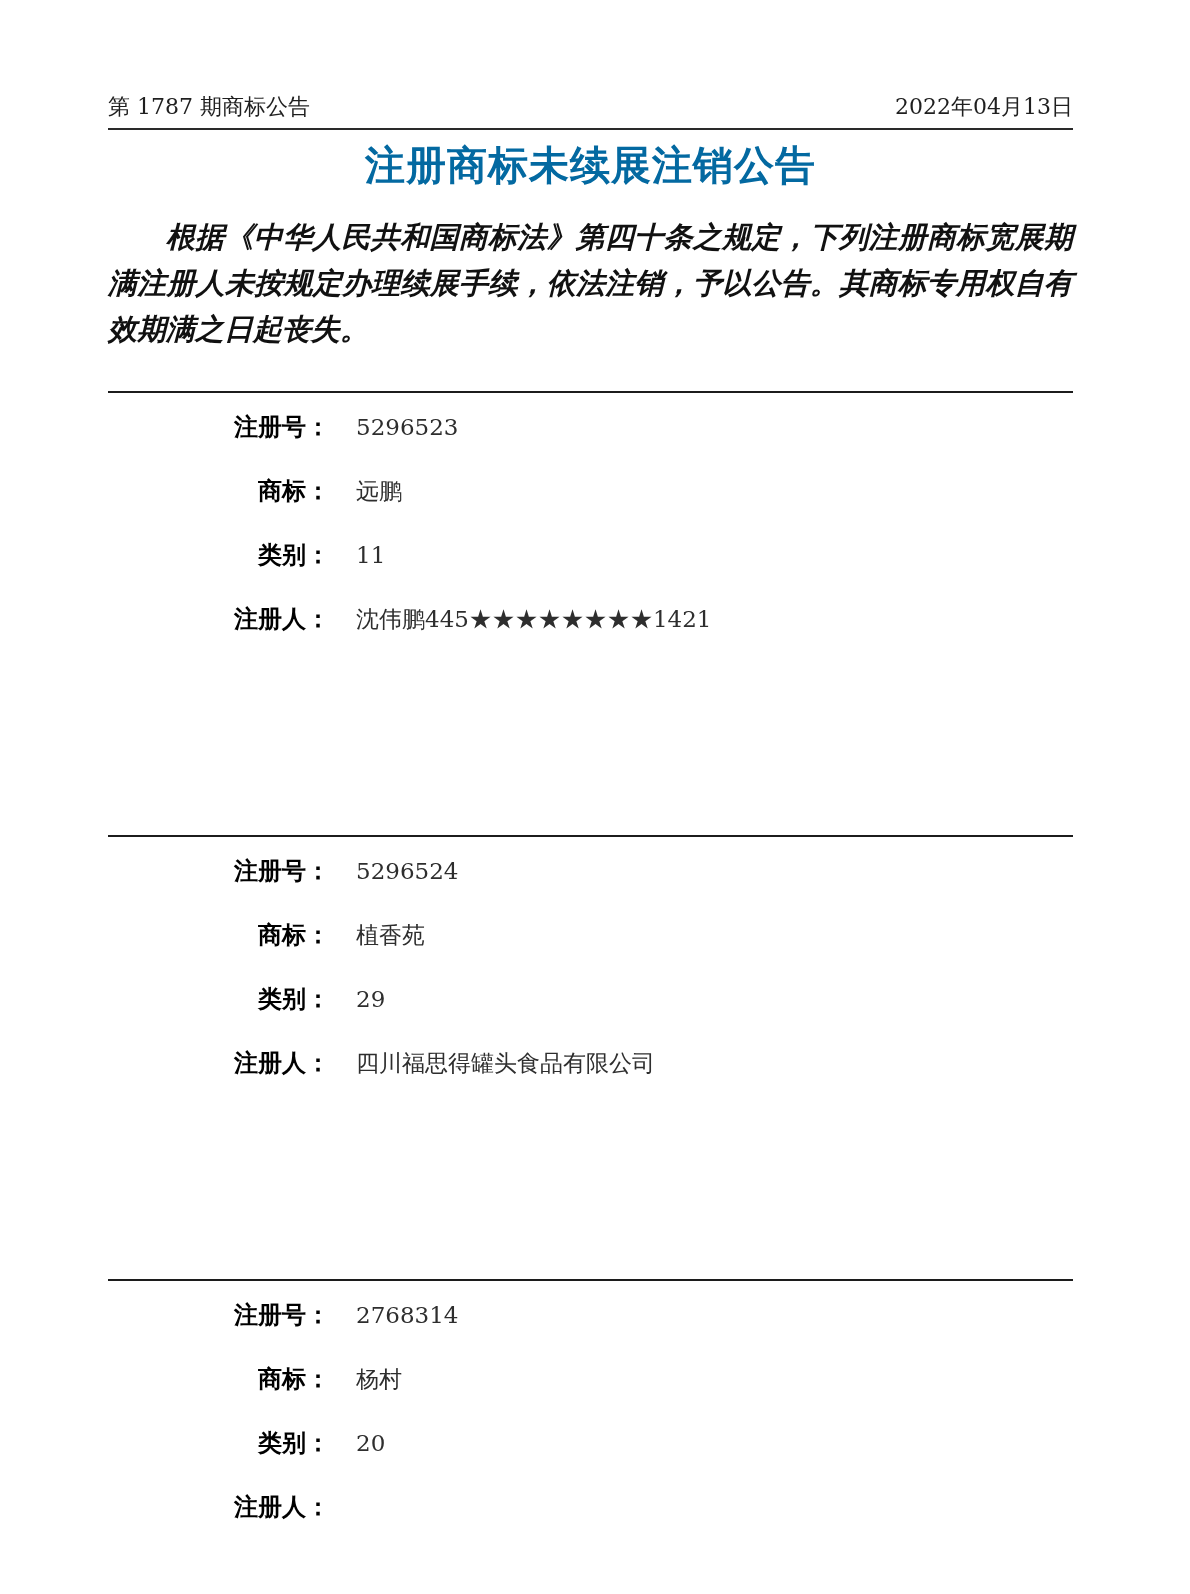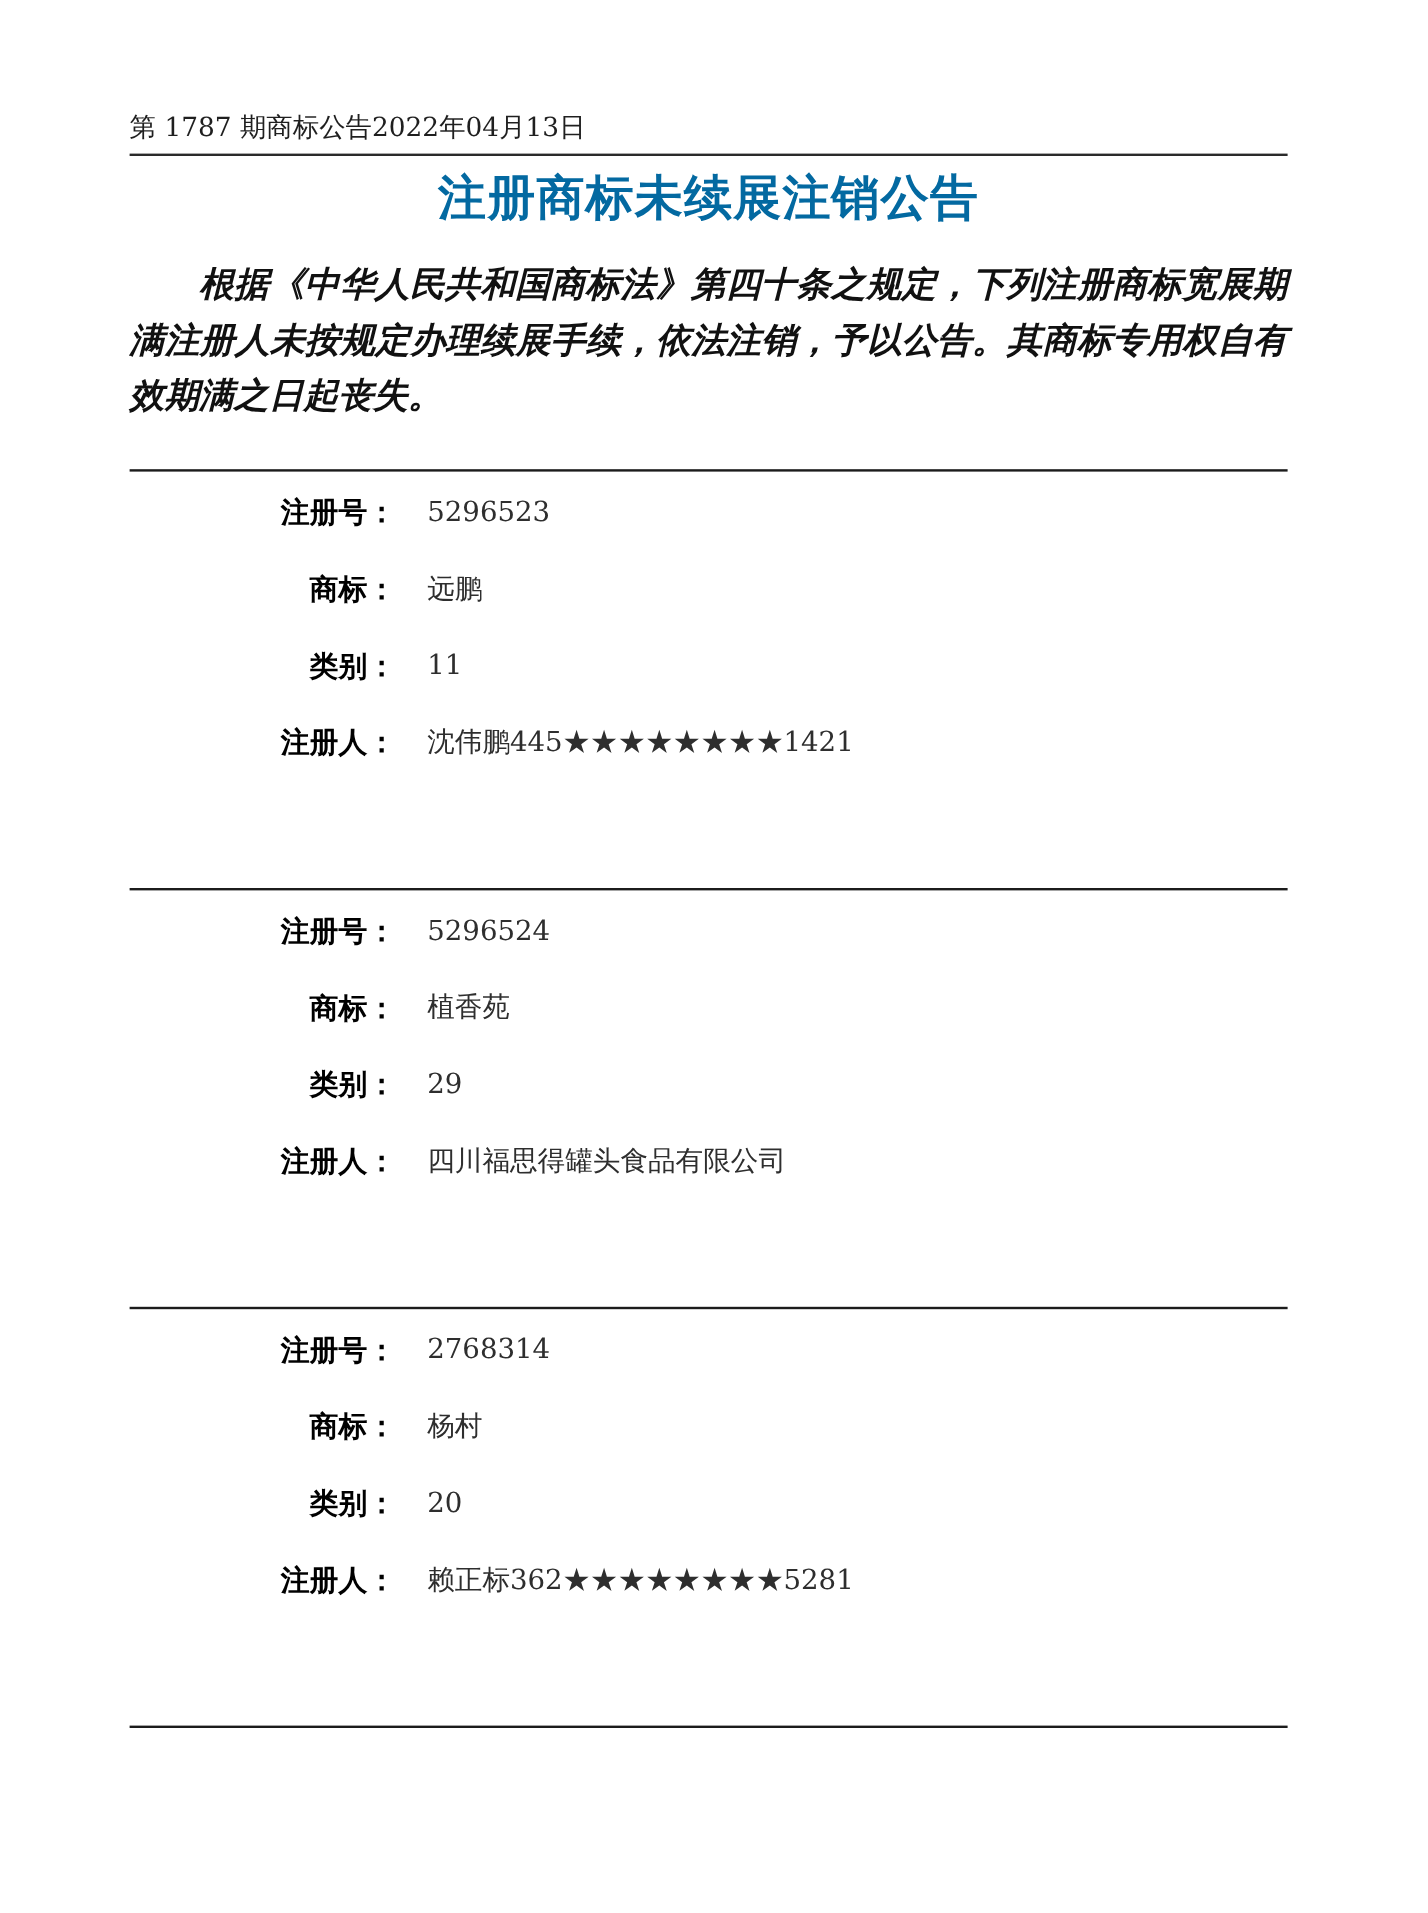--- a/index.html
+++ b/index.html
@@ -16,20 +16,21 @@
     color: #1a1a1a;
     overflow: hidden;
   }
   .content {
     margin-left: 108px;
     margin-right: 117px; 
   }
   .header {
     padding-top: 94px;
     display: flex;
+    justify-content: space-between;
     align-items: baseline;
     font-size: 22px;
     line-height: 26px;
     color: #1f1f1f;
   }
   .header-rule {
     margin-top: 8px;
     border-bottom: 2px solid #2a2a2a;
   }
   .title {
@@ -50,21 +51,21 @@
     text-align: justify;
     text-indent: 2em;
     font-style: italic;
   }
   .records {
     margin-top: 39px;
   }
   .record {
     border-top: 2px solid #1c1c1c;
     box-sizing: border-box;
-    height: 349px;
+    height: 444px;
     padding-top: 20px;
   }
   .row {
     display: flex;
     align-items: flex-start;
     margin-bottom: 36px;
   }
   .row-label {
     width: 222px;
     text-align: right;
@@ -153,21 +154,20 @@
           <span class="row-label">商标：</span>
           <span class="row-value">杨村</span>
         </div>
         <div class="row">
           <span class="row-label">类别：</span>
           <span class="row-value">20</span>
         </div>
         <div class="row">
           <span class="row-label">注册人：</span>
           <span class="row-value">
-            <div class="reg-line">赖正标362★★★★★★★★5281</div>
           </span>
         </div>
       </div>
 
       <div class="bottom-rule"></div>
     </div>
 
   </div>
 </div>
 

